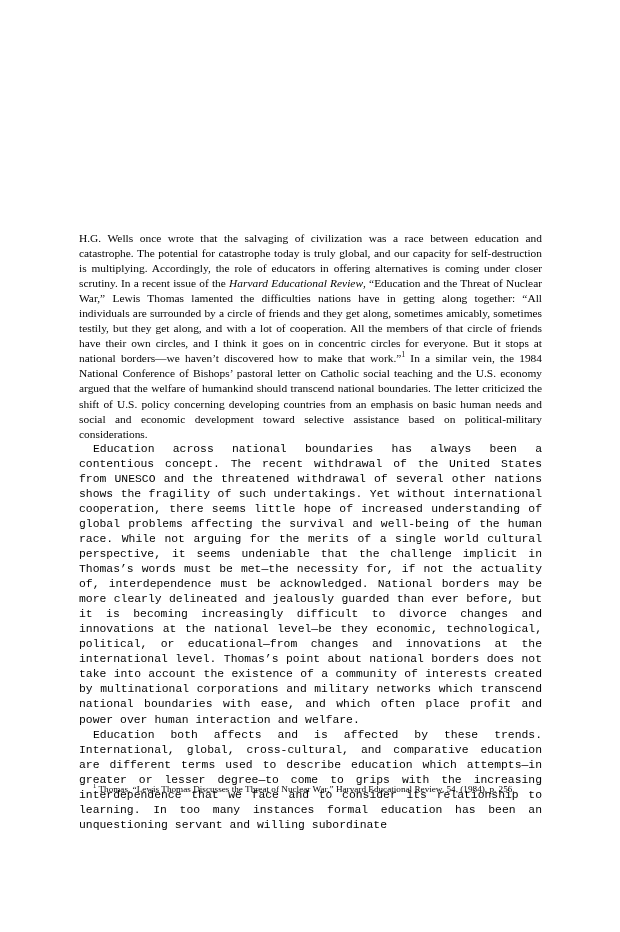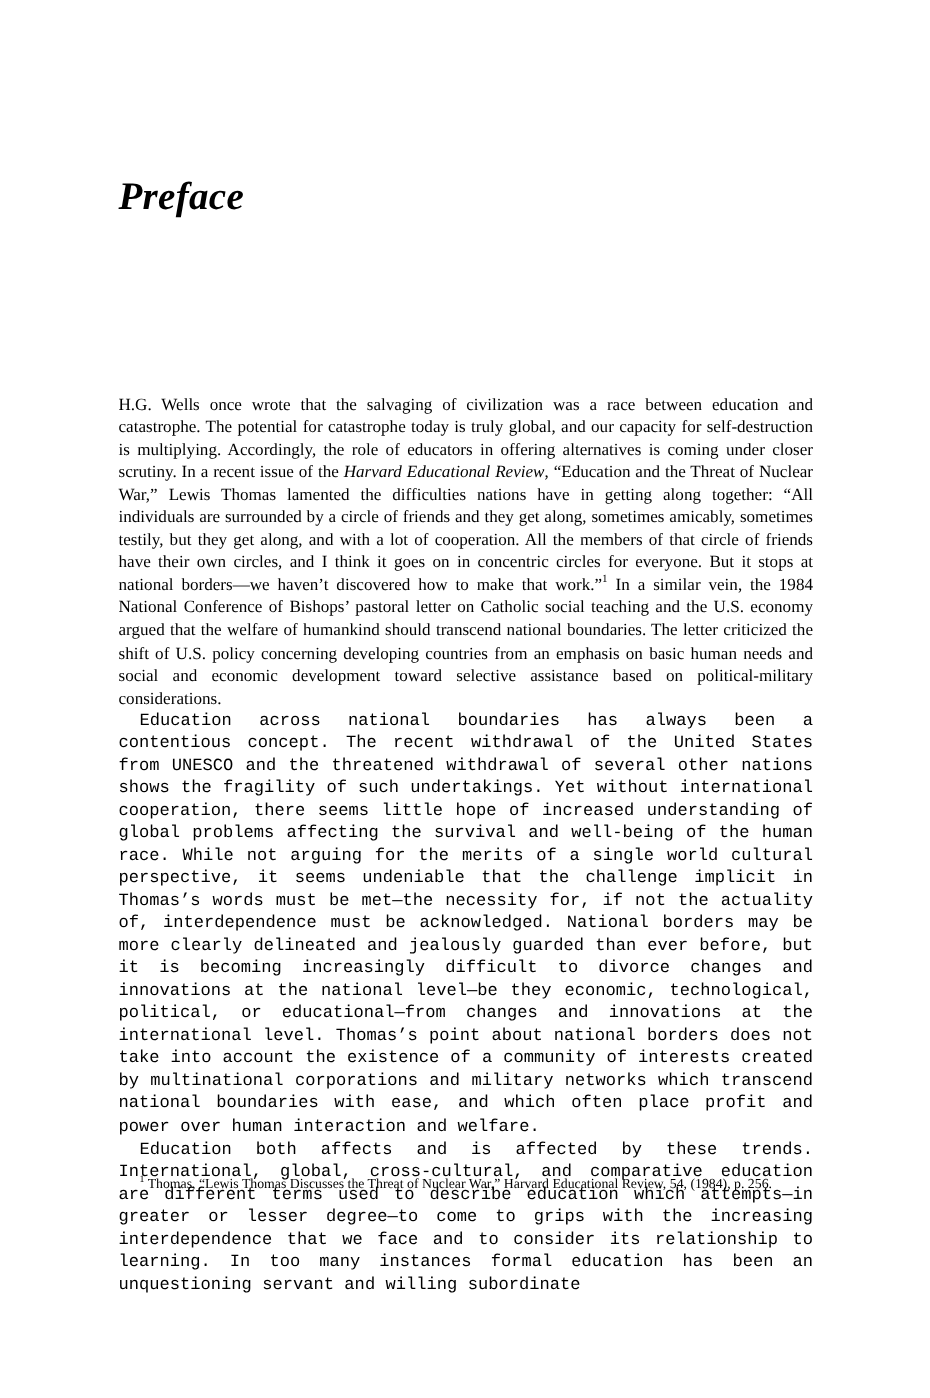--- a/index.html
+++ b/index.html
@@ -30,21 +30,20 @@
     font-size: 26px;
     line-height: 1.1;
     letter-spacing: 0.2px;
     white-space: nowrap;
   }
   .body-column {
     position: absolute;
     left: 79px;
     top: 231px;
     width: 463px;
-    margin-top: 32px;
   }
   .para {
     margin: 0;
     font-size: 11.4px;
     line-height: 15.05px;
     text-align: justify;
     text-justify: inter-word;
     hyphens: manual;
     -webkit-hyphens: manual;
     word-spacing: 0.1px;
@@ -80,21 +79,20 @@
     font-size: 6.6px;
     vertical-align: super;
     line-height: 0;
   }
 </style>
 </head>
 <body>
 
 <div class="page">
 
-  <h1 class="page-title">Preface</h1>
 
   <div class="body-column">
     <p class="para">H.G. Wells once wrote that the salvaging of civilization was a race between education and catastrophe. The potential for catastrophe today is truly global, and our capacity for self-destruction is multiplying. Accordingly, the role of educators in offering alternatives is coming under closer scrutiny. In a recent issue of the <span class="ital">Harvard Educational Review</span>, “Education and the Threat of Nuclear War,” Lewis Thomas lamented the difficulties nations have in getting along together: “All individuals are surrounded by a circle of friends and they get along, sometimes amicably, sometimes testily, but they get along, and with a lot of cooperation. All the members of that circle of friends have their own circles, and I think it goes on in concentric circles for everyone. But it stops at national borders—we haven’t discovered how to make that work.”<sup class="fn-ref">1</sup> In a similar vein, the 1984 National Conference of Bishops’ pastoral letter on Catholic social teaching and the U.S. economy argued that the welfare of humankind should transcend national boundaries. The letter criticized the shift of U.S. policy concerning developing countries from an emphasis on basic human needs and social and economic development toward selective assistance based on political-military considerations.</p>
     <p class="para indent">Education across national boundaries has always been a contentious concept. The recent withdrawal of the United States from UNESCO and the threatened withdrawal of several other nations shows the fragility of such undertakings. Yet without international cooperation, there seems little hope of increased understanding of global problems affecting the survival and well-being of the human race. While not arguing for the merits of a single world cultural perspective, it seems undeniable that the challenge implicit in Thomas’s words must be met—the necessity for, if not the actuality of, interdependence must be acknowledged. National borders may be more clearly delineated and jealously guarded than ever before, but it is becoming increasingly difficult to divorce changes and innovations at the national level—be they economic, technological, political, or educational—from changes and innovations at the international level. Thomas’s point about national borders does not take into account the existence of a community of interests created by multinational corporations and military networks which transcend national boundaries with ease, and which often place profit and power over human interaction and welfare.</p>
     <p class="para indent">Education both affects and is affected by these trends. International, global, cross-cultural, and comparative education are different terms used to describe education which attempts—in greater or lesser degree—to come to grips with the increasing interdependence that we face and to consider its relationship to learning. In too many instances formal education has been an unquestioning servant and willing subordinate</p>
   </div>
 
   <div class="footnote-block">
     <p class="footnote"><sup class="fn-marker">1</sup> Thomas, “Lewis Thomas Discusses the Threat of Nuclear War,” <span class="ital">Harvard Educational Review, 54</span>, (1984), p. 256.</p>
   </div>

